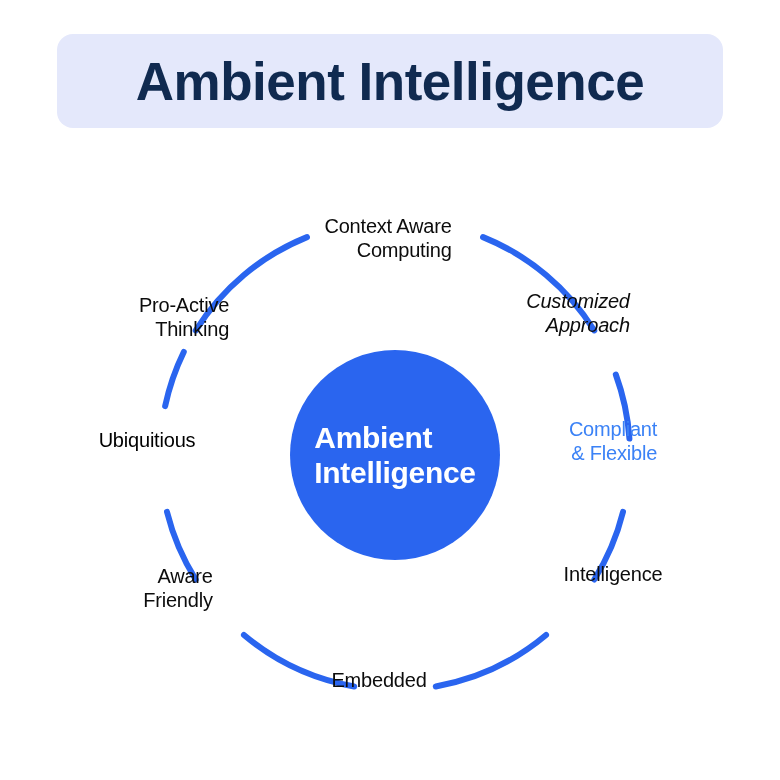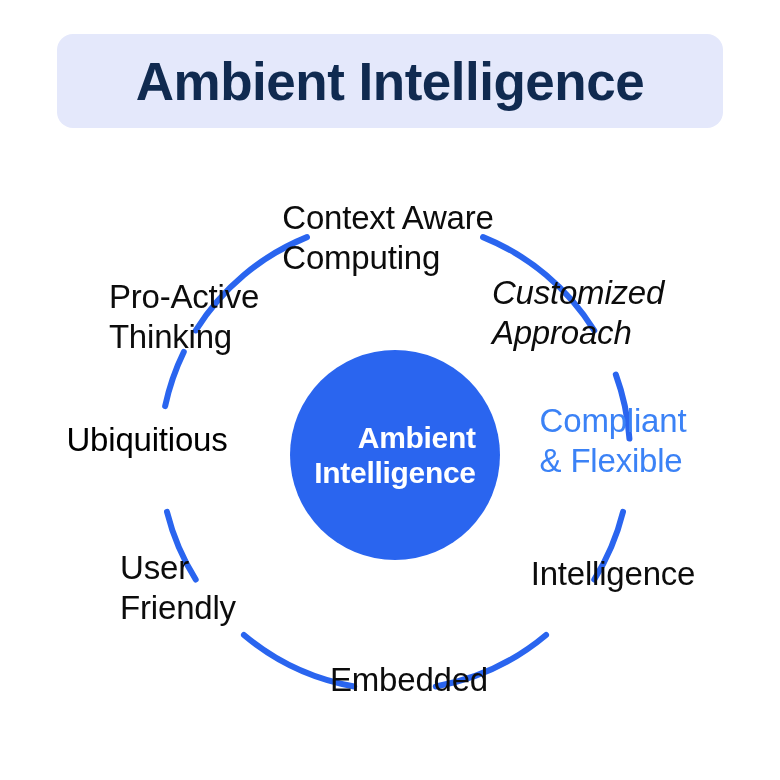--- a/index.html
+++ b/index.html
@@ -64,41 +64,41 @@
     position: absolute;
     left: 290px;
     top: 350px;
     width: 210px;
     height: 210px;
     border-radius: 50%;
     background: #2A65EF;
     display: flex;
     align-items: center;
     justify-content: center;
-    text-align: right;
+    text-align: left;
   }
   .hub-label {
     color: #ffffff;
     font-size: 30px;
     font-weight: bold;
     line-height: 1.18;
     letter-spacing: -0.3px;
     white-space: pre-line;
   }
 
   
   .node-label {
     position: absolute;
     color: #0C0C0C;
-    font-size: 33px;
+    font-size: 20px;
     font-weight: normal;
     line-height: 1.22;
     letter-spacing: -0.2px;
     white-space: pre-line;
-    text-align: left;
+    text-align: right;
     transform: translate(-50%, -50%);
   }
 </style>
 </head>
 <body>
 
 <div id="canvas">
 
   <div class="title-banner">
     <div class="title-text">Ambient Intelligence</div>
@@ -125,22 +125,22 @@
     </div>
 
     <div id="node-layer">
         <div class="node-label" style="left: 388px; top: 238px; color: rgb(12, 12, 12);">Context Aware
 Computing</div>
         <div class="node-label" style="left: 578px; top: 313px; color: rgb(12, 12, 12); font-style: italic;">Customized
 Approach</div>
         <div class="node-label" style="left: 613px; top: 441px; color: #3b82f6;">Compliant
 &amp; Flexible</div>
         <div class="node-label" style="left: 613px; top: 574px; color: rgb(12, 12, 12);">Intelligence</div>
-        <div class="node-label" style="left: 409px; top: 680px; color: rgb(12, 12, 12);">Embedded</div>
-        <div class="node-label" style="left: 178px; top: 588px; color: rgb(12, 12, 12);">User
+        <div class="node-label" style="left: 379px; top: 680px; color: rgb(12, 12, 12);">Embedded</div>
+        <div class="node-label" style="left: 178px; top: 588px; color: rgb(12, 12, 12);">Aware
 Friendly</div>
         <div class="node-label" style="left: 147px; top: 440px; color: #000000;">Ubiquitious</div>
         <div class="node-label" style="left: 184px; top: 317px; color: rgb(12, 12, 12);">Pro-Active
 Thinking</div>
       </div>
 
   </div>
 </div>
 
 </body></html>

